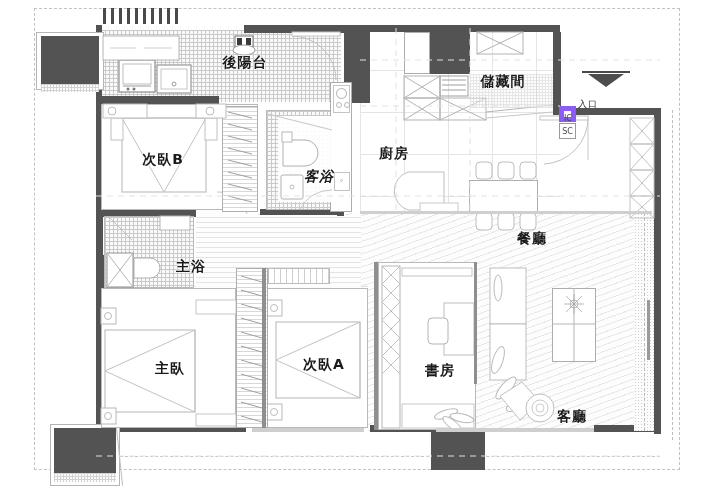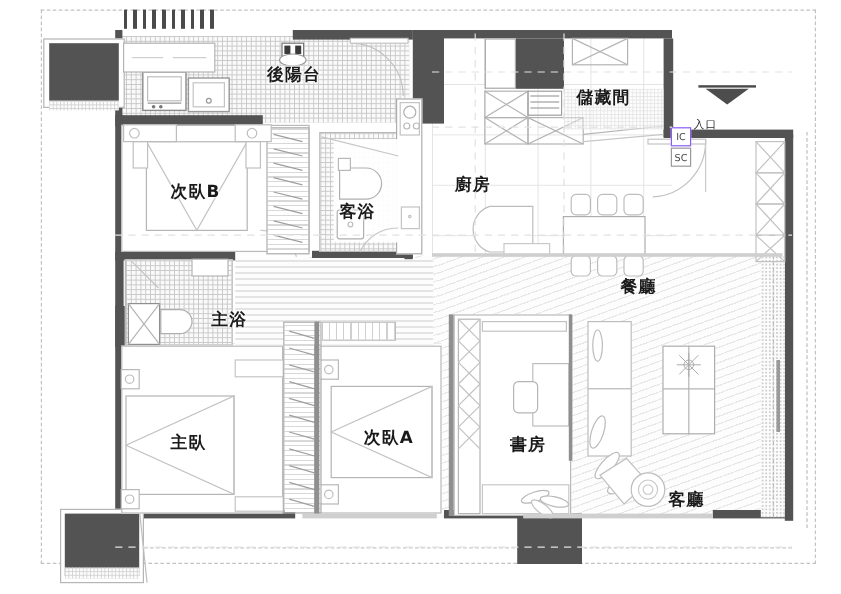--- a/index.html
+++ b/index.html
@@ -347,44 +347,44 @@
   <div class="abs tile-s" style="left:470px;top:74px;width:83px;height:34px;opacity:.55;"></div>
 
   <div class="abs thinwall" style="left:374px;top:262px;width:4px;height:168px;"></div>
   <div class="abs thinwall" style="left:474px;top:262px;width:3px;height:122px;"></div>
   <div class="abs thinwall" style="left:262px;top:268px;width:4px;height:160px;"></div>
   <div class="abs thinwall" style="left:262px;top:288px;width:4px;height:140px;"></div>
   <div class="abs hairline" style="left:252px;top:428px;width:112px;height:4px;"></div>
   <div class="abs hairline" style="left:436px;top:428px;width:158px;height:4px;"></div>
   <div class="abs hairline" style="left:360px;top:211px;width:292px;height:3px;"></div>
 
-  <div class="abs" style="left:559px;top:106px;width:17px;height:16px;border:1px solid #8b5cf6;background:#fff;
+  <div class="abs" style="left:559px;top:106px;width:17px;height:16px;border:5px solid #8b5cf6;background:#fff;
               font-size:8px;color:#4a4a4a;text-align:center;line-height:15px;">
     <span>IC</span>
   </div>
   <div class="abs" style="left:559px;top:123px;width:17px;height:16px;border:1px solid #9a9a9a;background:#fff;
               font-size:8px;color:#4a4a4a;text-align:center;line-height:15px;">
     <span>SC</span>
   </div>
 
   <div class="abs" style="left:578px;top:58px;width:56px;height:32px;">
     <div style="position:absolute;left:0;top:0;width:56px;text-align:left;font-size:9px;color:#2b2b2b;letter-spacing:1px;margin-top:40px;">入口</div>
     <div style="position:absolute;left:4px;top:13px;width:48px;height:2px;background:#4a4a4a;"></div>
     <div style="position:absolute;left:10px;top:16px;width:0;height:0;border-left:18px solid transparent;
                 border-right:18px solid transparent;border-top:13px solid #4d4d4d;"></div>
   </div>
 
   <div class="label" style="left:245px;top:63px;">後陽台</div>
   <div class="label" style="left:163px;top:160px;">次臥B</div>
-  <div class="label" style="left:298px;top:177px;">客浴</div>
+  <div class="label" style="left:319px;top:177px;font-style:italic;">客浴</div>
   <div class="label" style="left:394px;top:154px;">廚房</div>
   <div class="label" style="left:503px;top:82px;">儲藏間</div>
   <div class="label" style="left:532px;top:195px;margin-top:44px;">餐廳</div>
   <div class="label" style="left:162px;top:267px;margin-left:29px;">主浴</div>
-  <div class="label" style="left:157px;top:369px;">主臥</div>
+  <div class="label" style="left:170px;top:369px;">主臥</div>
   <div class="label" style="left:324px;top:365px;text-align:center;">次臥A</div>
   <div class="label" style="left:440px;top:371px;">書房</div>
   <div class="label" style="left:572px;top:369px;margin-top:48px;">客廳</div>
 
   <svg class="sv" width="701" height="495">
     <g stroke="#e2e2e2" stroke-width="1" stroke-dasharray="6 5">
       <line x1="360" y1="60" x2="660" y2="60"></line>
       <line x1="360" y1="106" x2="560" y2="106"></line>
       <line x1="396" y1="28" x2="396" y2="213"></line>
       <line x1="470" y1="28" x2="470" y2="213"></line>

